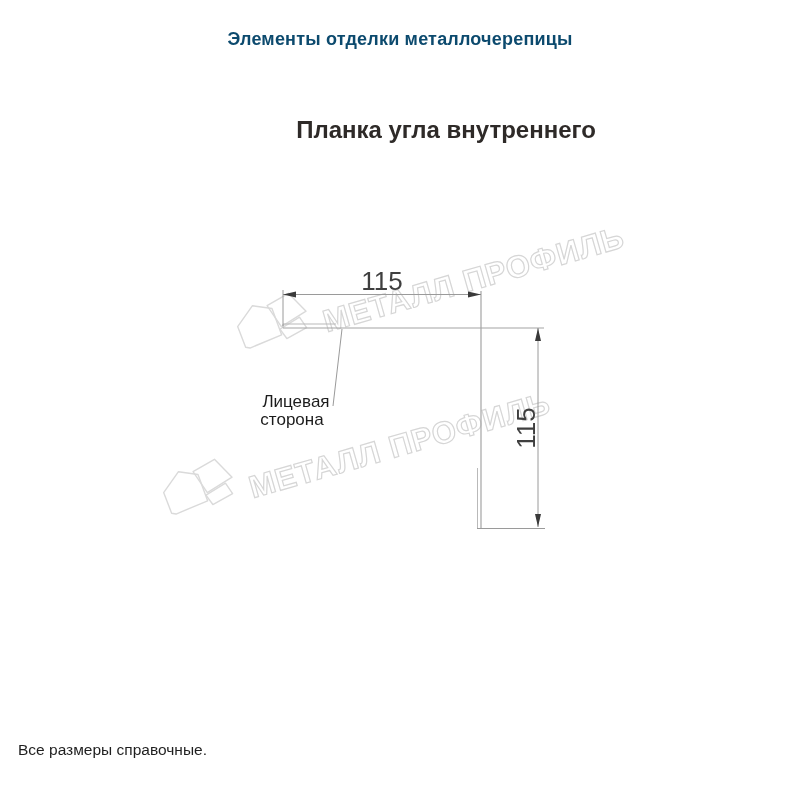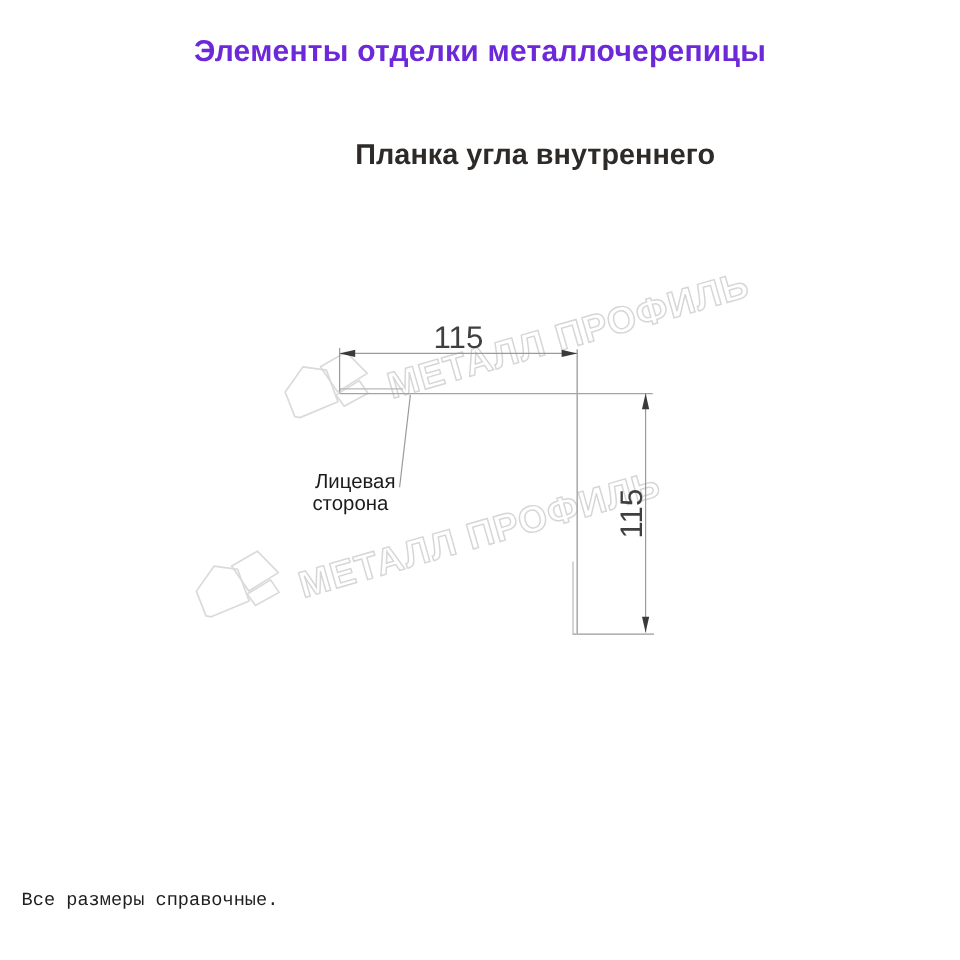--- a/index.html
+++ b/index.html
@@ -4,29 +4,29 @@
 <style>
   html,body{margin:0;padding:0;}
   body{
     width:800px;height:800px;background:#ffffff;position:relative;overflow:hidden;
     font-family:"Liberation Sans","DejaVu Sans",sans-serif;
     -webkit-font-smoothing:antialiased;
   }
   .page{position:absolute;inset:0;}
   .doc-title{
     position:absolute;top:29px;left:0;width:800px;text-align:center;
-    font-size:25px;font-weight:bold;color:#6d28d9;letter-spacing:.2px;
+    font-size:18px;font-weight:bold;color:#0c4a6e;letter-spacing:.2px;
   }
   .product-block{
     position:absolute;top:111px;left:0;width:800px;text-align:center;
     font-size:24px;font-weight:bold;color:#2e2a28;line-height:37px;padding-left:46px;
   }
   .drawing-svg{position:absolute;left:0;top:0;width:800px;height:800px;}
   .footer-notes{
-    position:absolute;left:18px;top:739px;font-size:15.5px;color:#1f1f1f;line-height:22px;font-family:Liberation Mono, monospace;
+    position:absolute;left:18px;top:739px;font-size:15.5px;color:#1f1f1f;line-height:22px;
   }
   
   .wm-text{
     font-family:"Liberation Sans","DejaVu Sans",sans-serif;
     font-size:31px;font-weight:bold;letter-spacing:1px;
     fill:none;stroke:#d6d6d6;stroke-width:1.2;
   }
   .wm-logo{fill:none;stroke:#dadada;stroke-width:1.4;stroke-linejoin:round;}
   .profile-line{stroke:#a4a4a4;stroke-width:1.2;fill:none;}
   .profile-hem{stroke:#b9b9b9;stroke-width:1;fill:none;}

